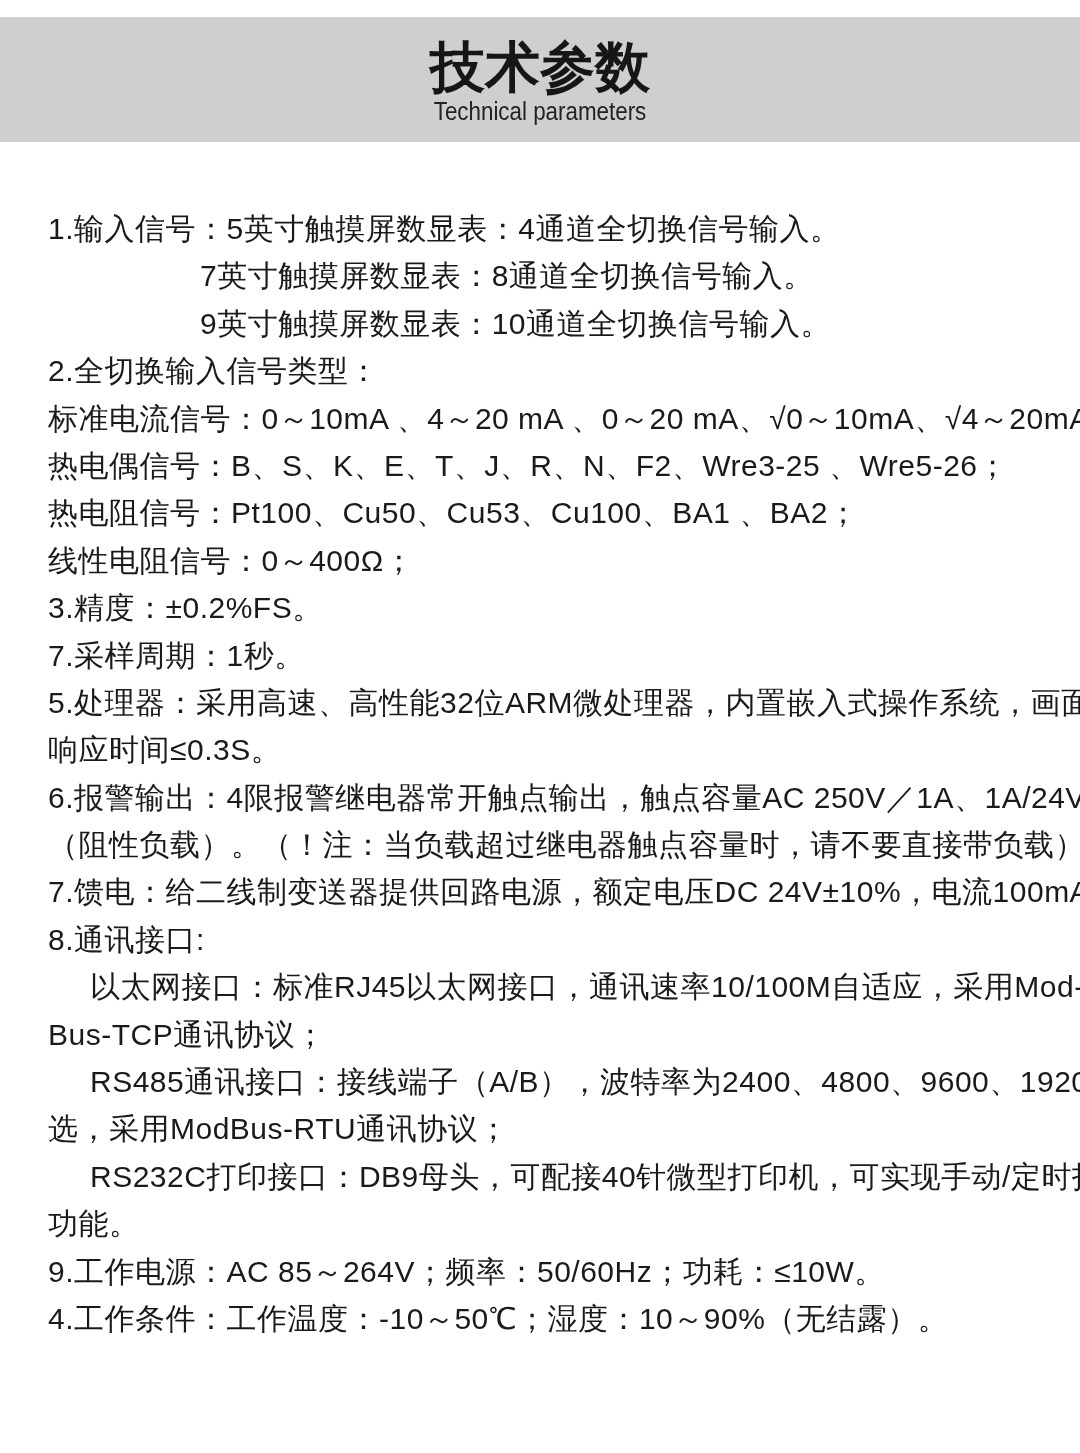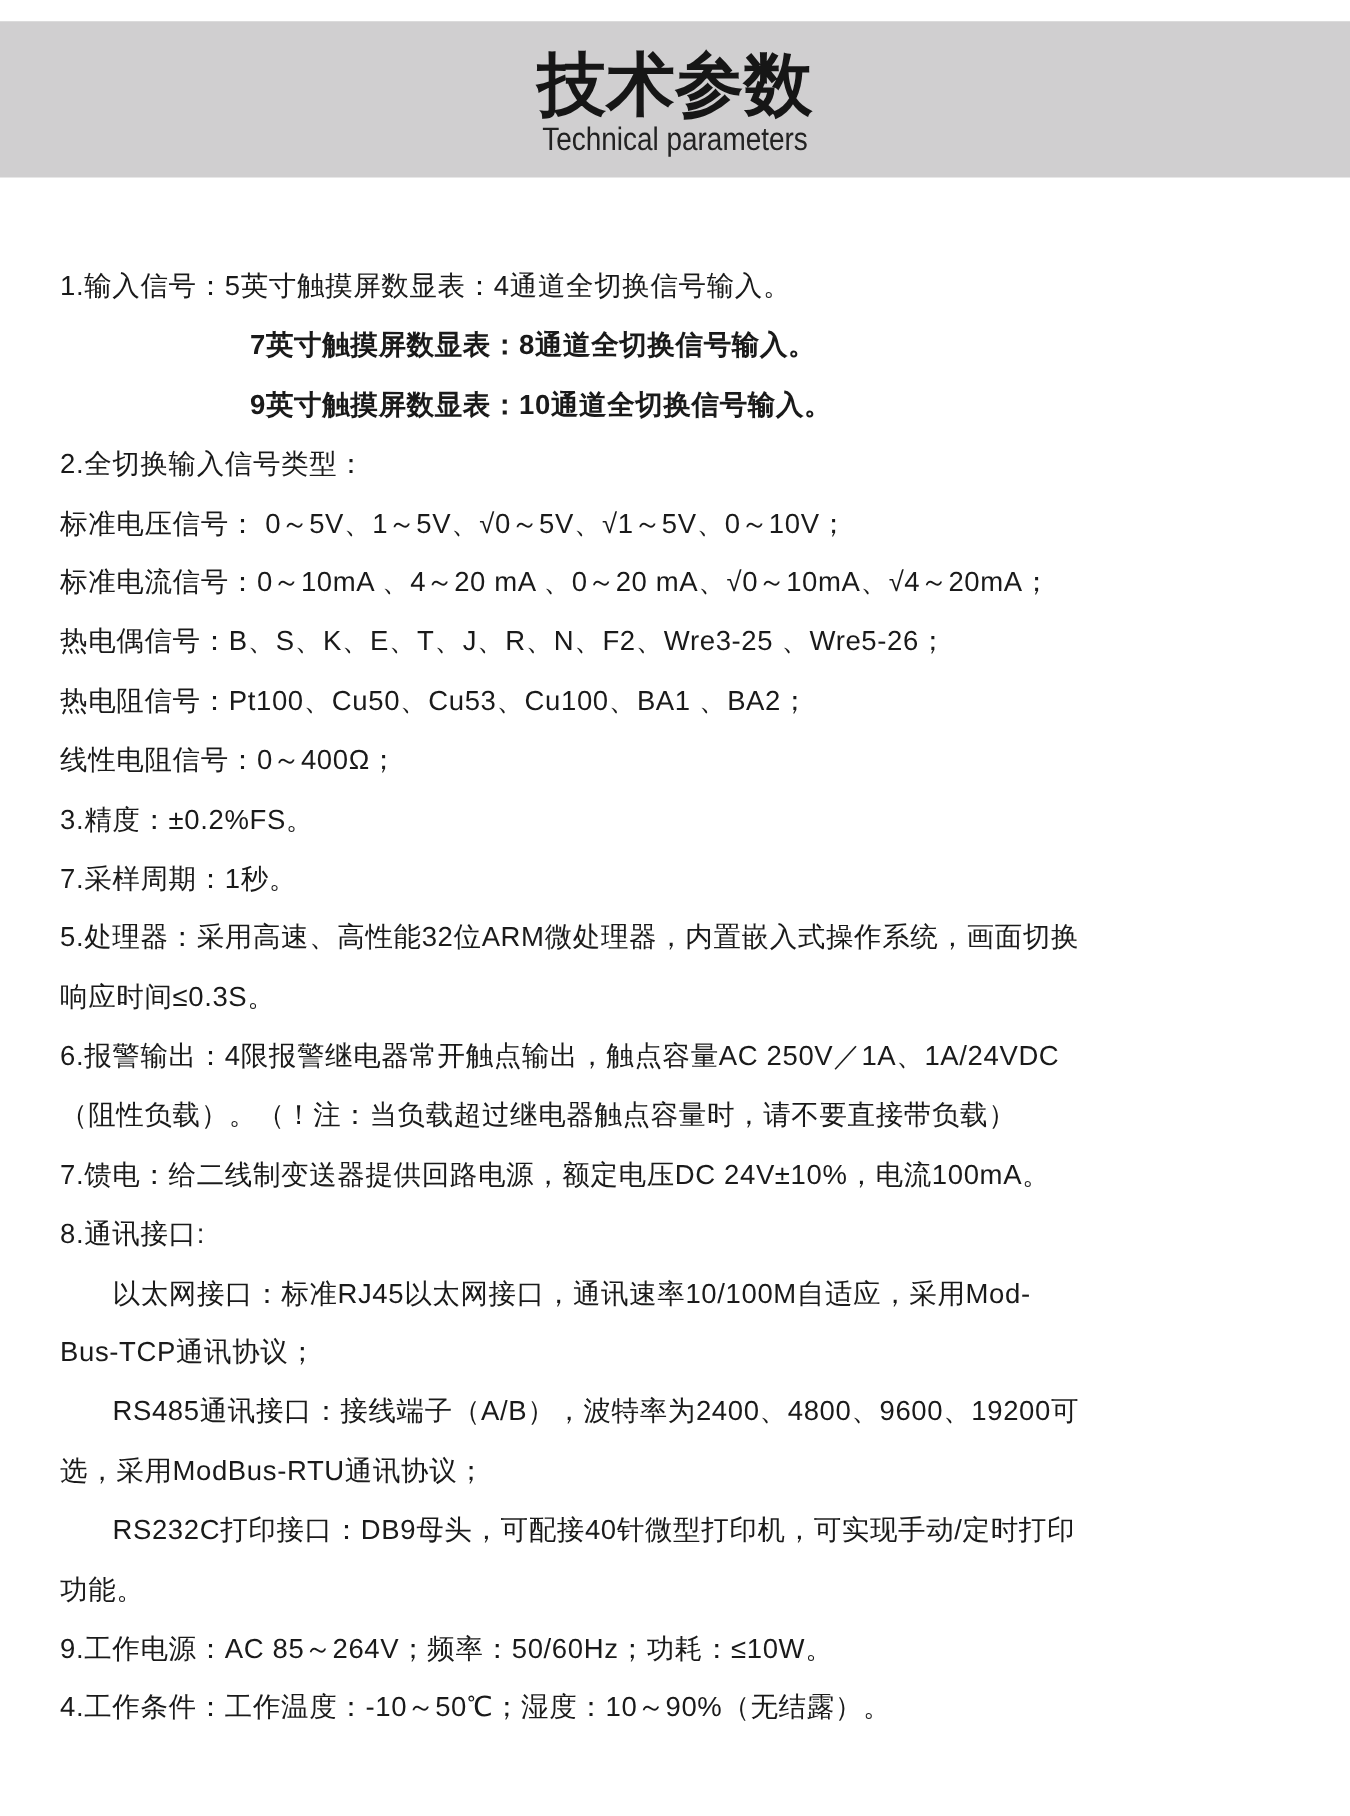--- a/index.html
+++ b/index.html
@@ -38,49 +38,48 @@
     line-height: 1.0;
     color: #222222;
     transform: scaleX(0.86);
     transform-origin: center top;
   }
   .content {
     position: absolute;
     left: 48px;
     top: 205px;
     width: 1000px;
-    font-size: 22px;
+    font-size: 30px;
     color: #1a1a1a;
   }
   .line {
     height: 47.4px;
     line-height: 47.4px;
     white-space: nowrap;
     letter-spacing: 0.5px;
   }
   .indent-0 { padding-left: 0; }
   .indent-1 { padding-left: 42px; }
-  .indent-2 { padding-left: 152px; font-weight: bold; }
+  .indent-2 { padding-left: 152px; }
 </style>
 </head>
 <body>
 
 <div class="page">
 
   <div class="banner">
     <div class="banner-title">技术参数</div>
     <div class="banner-subtitle">Technical parameters</div>
   </div>
 
   <div class="content" id="spec-list">
       <div class="line indent-0">1.输入信号：5英寸触摸屏数显表：4通道全切换信号输入。</div>
       <div class="line indent-2">7英寸触摸屏数显表：8通道全切换信号输入。</div>
       <div class="line indent-2">9英寸触摸屏数显表：10通道全切换信号输入。</div>
       <div class="line indent-0">2.全切换输入信号类型：</div>
-      <div class="line indent-0">标准电压信号： 0～5V、1～5V、√0～5V、√1～5V、0～10V；</div>
       <div class="line indent-0">标准电流信号：0～10mA 、4～20 mA 、0～20 mA、√0～10mA、√4～20mA；</div>
       <div class="line indent-0">热电偶信号：B、S、K、E、T、J、R、N、F2、Wre3-25 、Wre5-26；</div>
       <div class="line indent-0">热电阻信号：Pt100、Cu50、Cu53、Cu100、BA1 、BA2；</div>
       <div class="line indent-0">线性电阻信号：0～400Ω；</div>
       <div class="line indent-0">3.精度：±0.2%FS。</div>
       <div class="line indent-0">7.采样周期：1秒。</div>
       <div class="line indent-0">5.处理器：采用高速、高性能32位ARM微处理器，内置嵌入式操作系统，画面切换</div>
       <div class="line indent-0">响应时间≤0.3S。</div>
       <div class="line indent-0">6.报警输出：4限报警继电器常开触点输出，触点容量AC 250V／1A、1A/24VDC</div>
       <div class="line indent-0">（阻性负载）。（！注：当负载超过继电器触点容量时，请不要直接带负载）</div>

